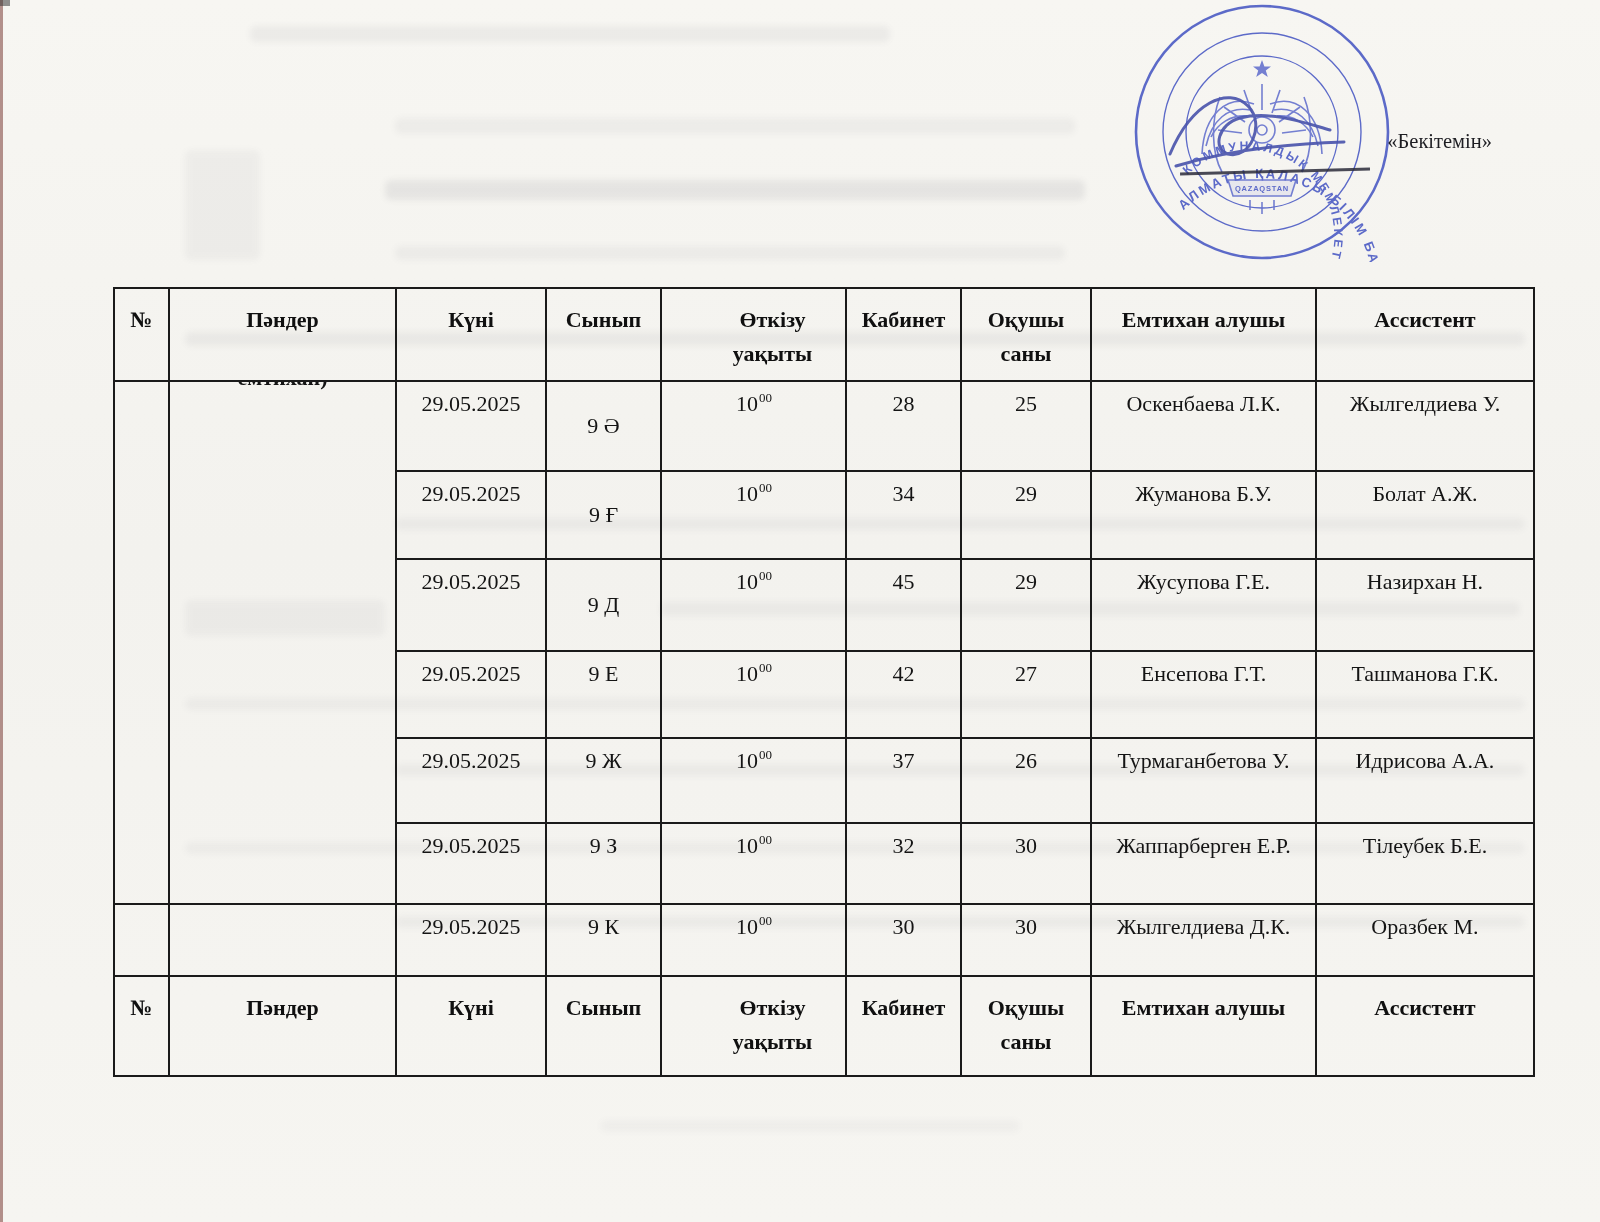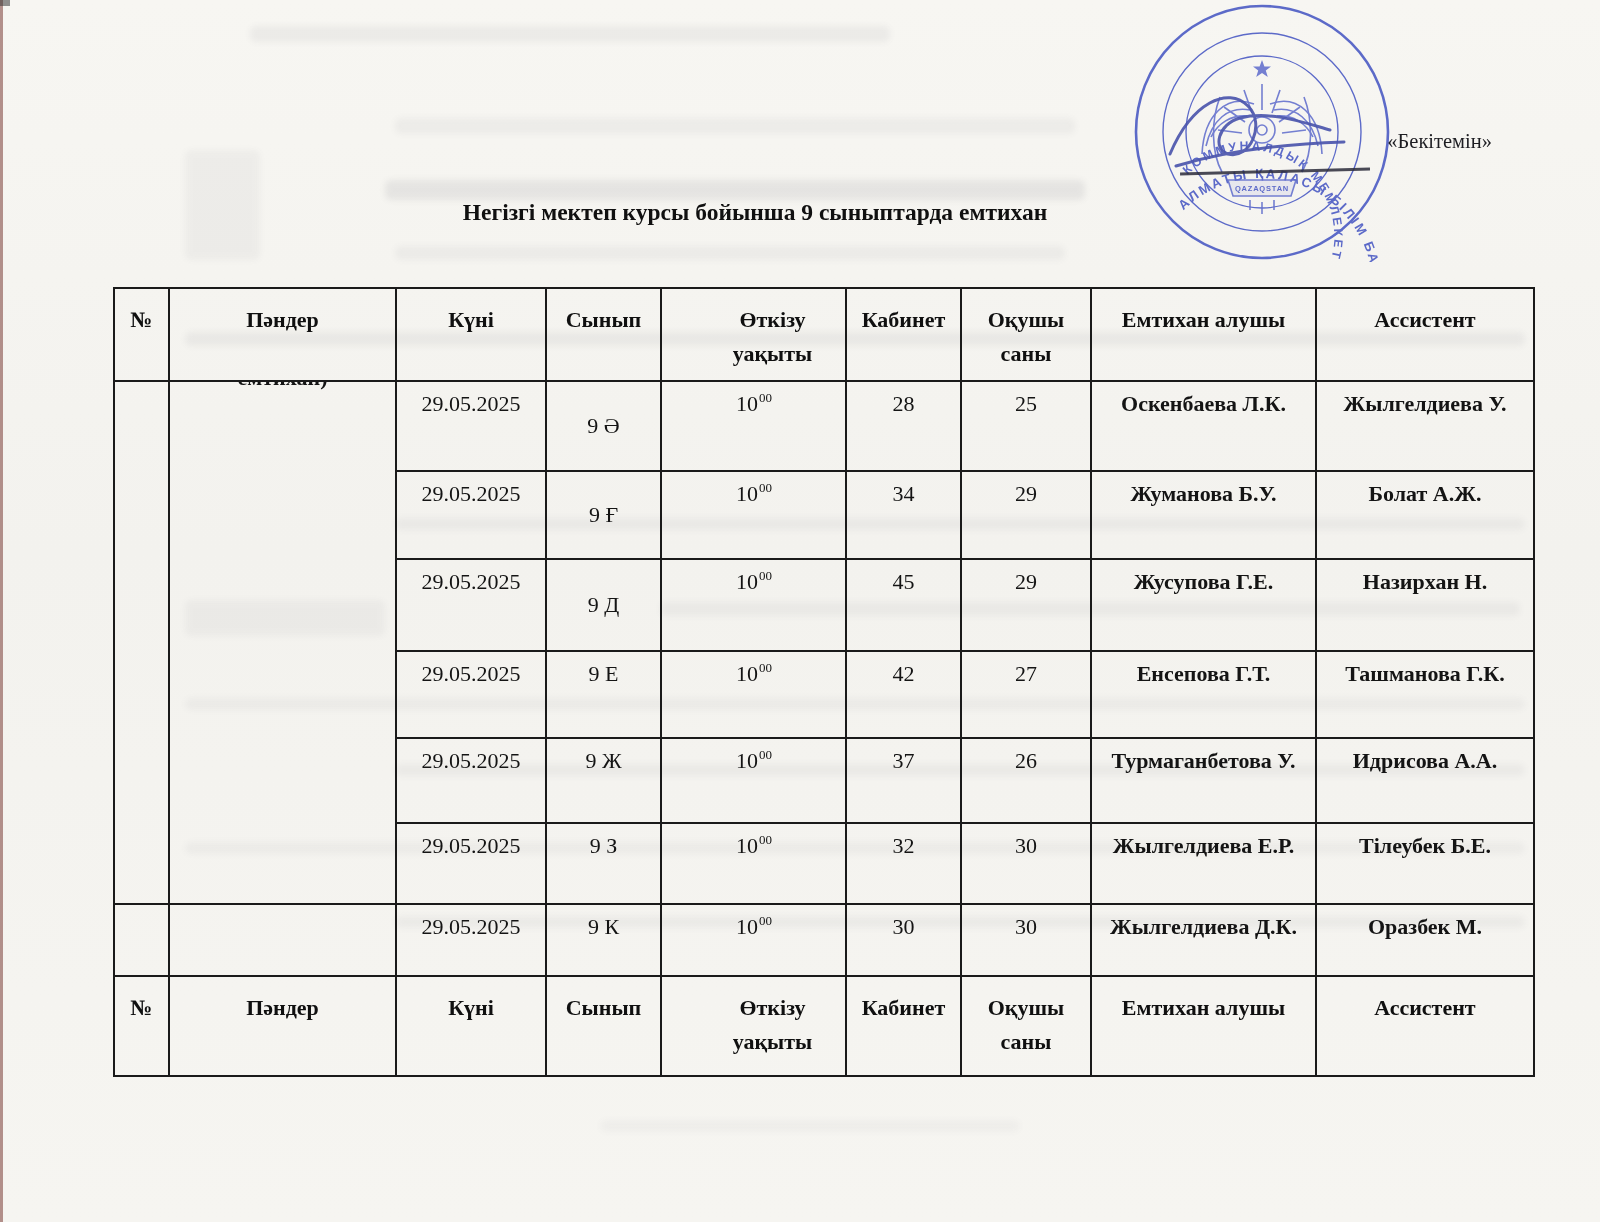--- a/index.html
+++ b/index.html
@@ -58,21 +58,21 @@
   }
   tr.hrow{ height:93px; }
   tr.fhrow{ height:100px; }
   tr.hrow th:nth-child(5), tr.fhrow th:nth-child(5){ padding-left:40px; }
   tr.hrow th:nth-child(7), tr.fhrow th:nth-child(7){ padding-left:25px; padding-right:25px; }
 
   table.sched td{
     font-size:22px; text-align:center; vertical-align:top;
     padding:8px 2px 0 2px; line-height:1.3; color:#141414;
   }
-  td.c-examiner, td.c-assistant{ text-align:left; padding-left:9px; font-size:21.5px;font-weight:bold; }
+  td.c-examiner, td.c-assistant{ text-align:left; padding-left:9px; font-size:21.5px; }
   td.c-num, td.c-subj{ vertical-align:middle; padding-top:0; }
   td.c-subj .subj-inner{
     display:inline-block; max-width:130px; font-weight:bold; font-size:22px;
     line-height:1.5; position:relative; top:-95px;
   }
   td.c-time sup{ font-size:13px; position:relative; top:-1px; left:1px; }
   tr.tall td.c-grade{ vertical-align:middle; padding-top:0;margin-left:41px; }
   tr.r0{ height:90px; } tr.r1{ height:88px; } tr.r2{ height:92px; }
   tr.r3{ height:87px; } tr.r4{ height:85px; } tr.r5{ height:81px; } tr.r6{ height:72px; }
 </style>
@@ -147,21 +147,20 @@
       <path d="M 44 164 C 90 150 150 142 212 140"></path>
     </g>
   </svg>
 
   <div class="approval">
     <div>«Бекітемін»</div>
   </div>
   <div class="sig-line"></div>
 
   <div class="doc-title">
-    <div>Негізгі мектеп курсы бойынша 9 сыныптарда емтихан</div>
   </div>
 
   <table class="sched">
     <colgroup>
       <col style="width:55px">
         <col style="width:227px">
         <col style="width:150px">
       <col style="width:115px">
         <col style="width:185px">
         <col style="width:115px">
@@ -228,21 +227,21 @@
         <td class="c-students">26</td>
         <td class="c-examiner">Турмаганбетова У.</td>
         <td class="c-assistant">Идрисова А.А.</td>
       </tr>
       <tr class="r5">
         <td class="c-date">29.05.2025</td>
         <td class="c-grade">9 З</td>
         <td class="c-time"><span>10</span><sup>00</sup></td>
         <td class="c-room">32</td>
         <td class="c-students">30</td>
-        <td class="c-examiner">Жылгелдиева Е.Р.</td>
+        <td class="c-examiner">Жаппарберген Е.Р.</td>
         <td class="c-assistant">Тілеубек Б.Е.</td>
       </tr>
       <tr class="r6">
         <td class="c-num"></td>
         <td class="c-subj"></td>
         <td class="c-date">29.05.2025</td>
         <td class="c-grade">9 К</td>
         <td class="c-time"><span>10</span><sup>00</sup></td>
         <td class="c-room">30</td>
         <td class="c-students">30</td>

